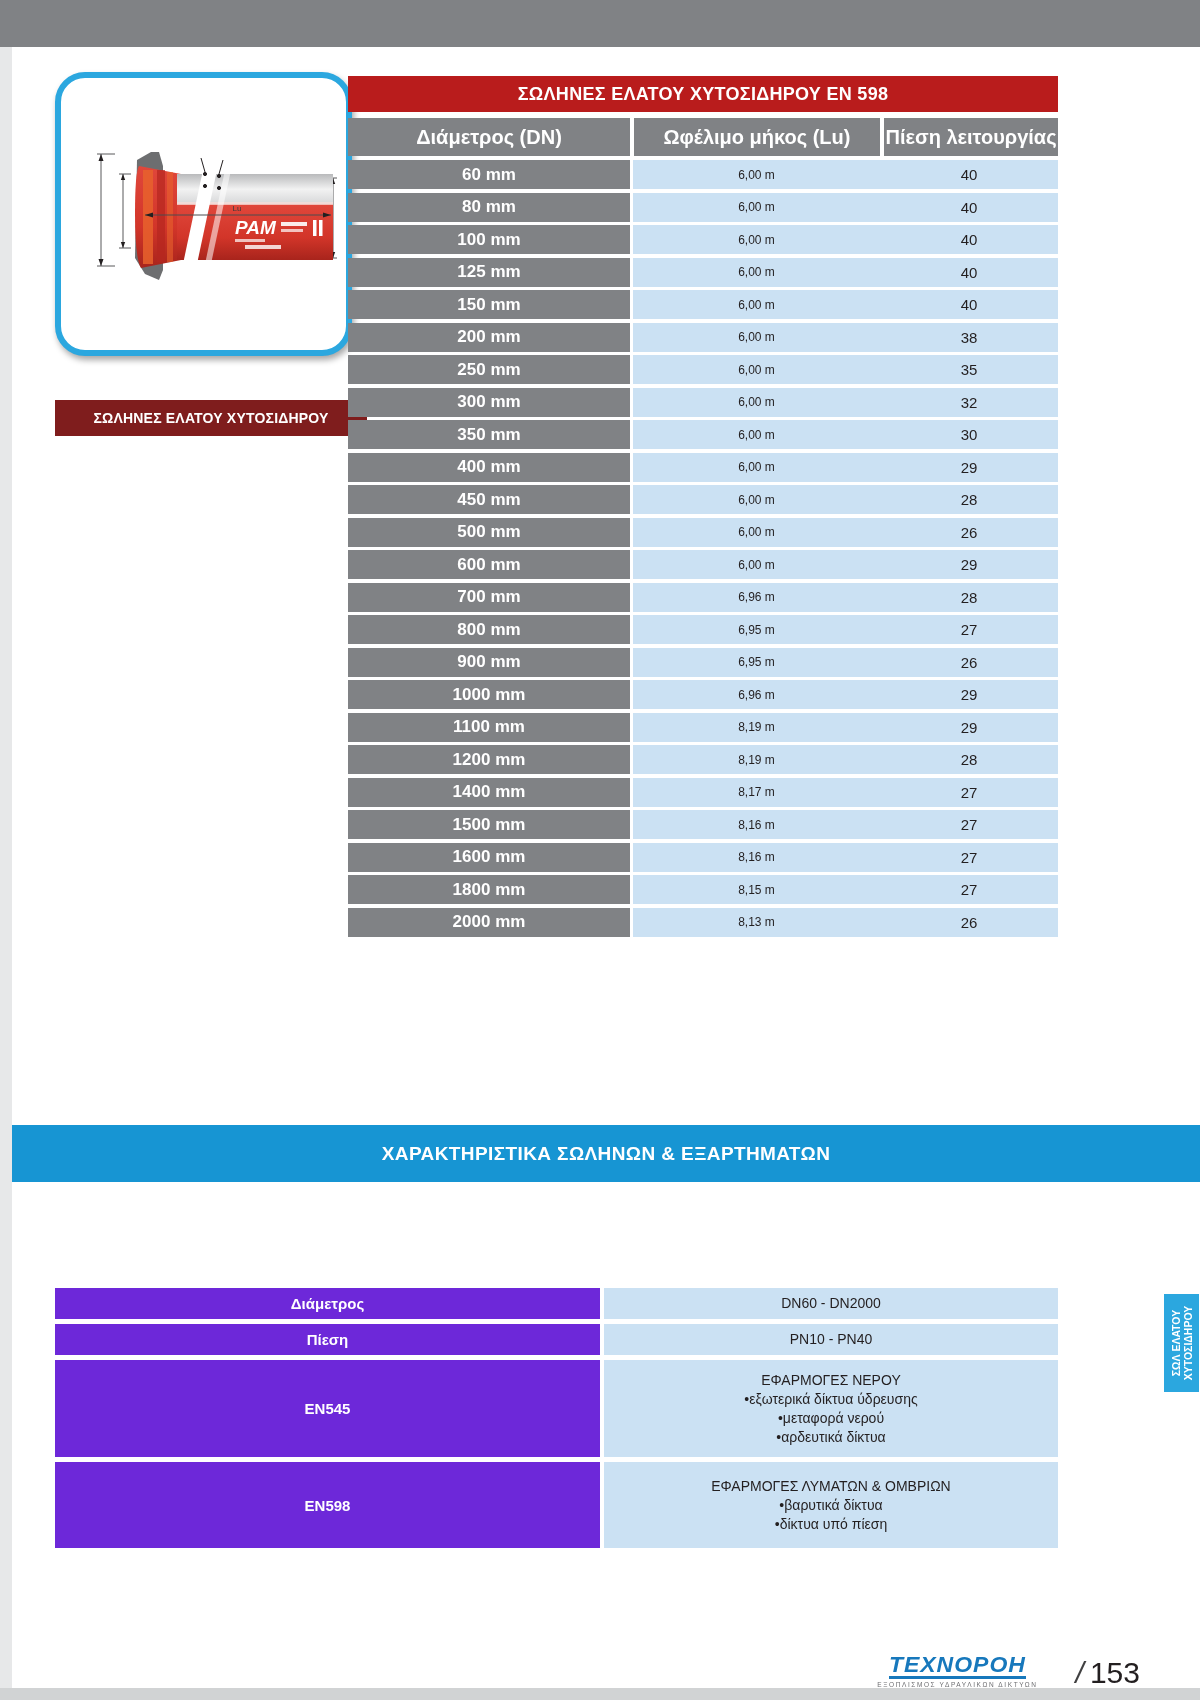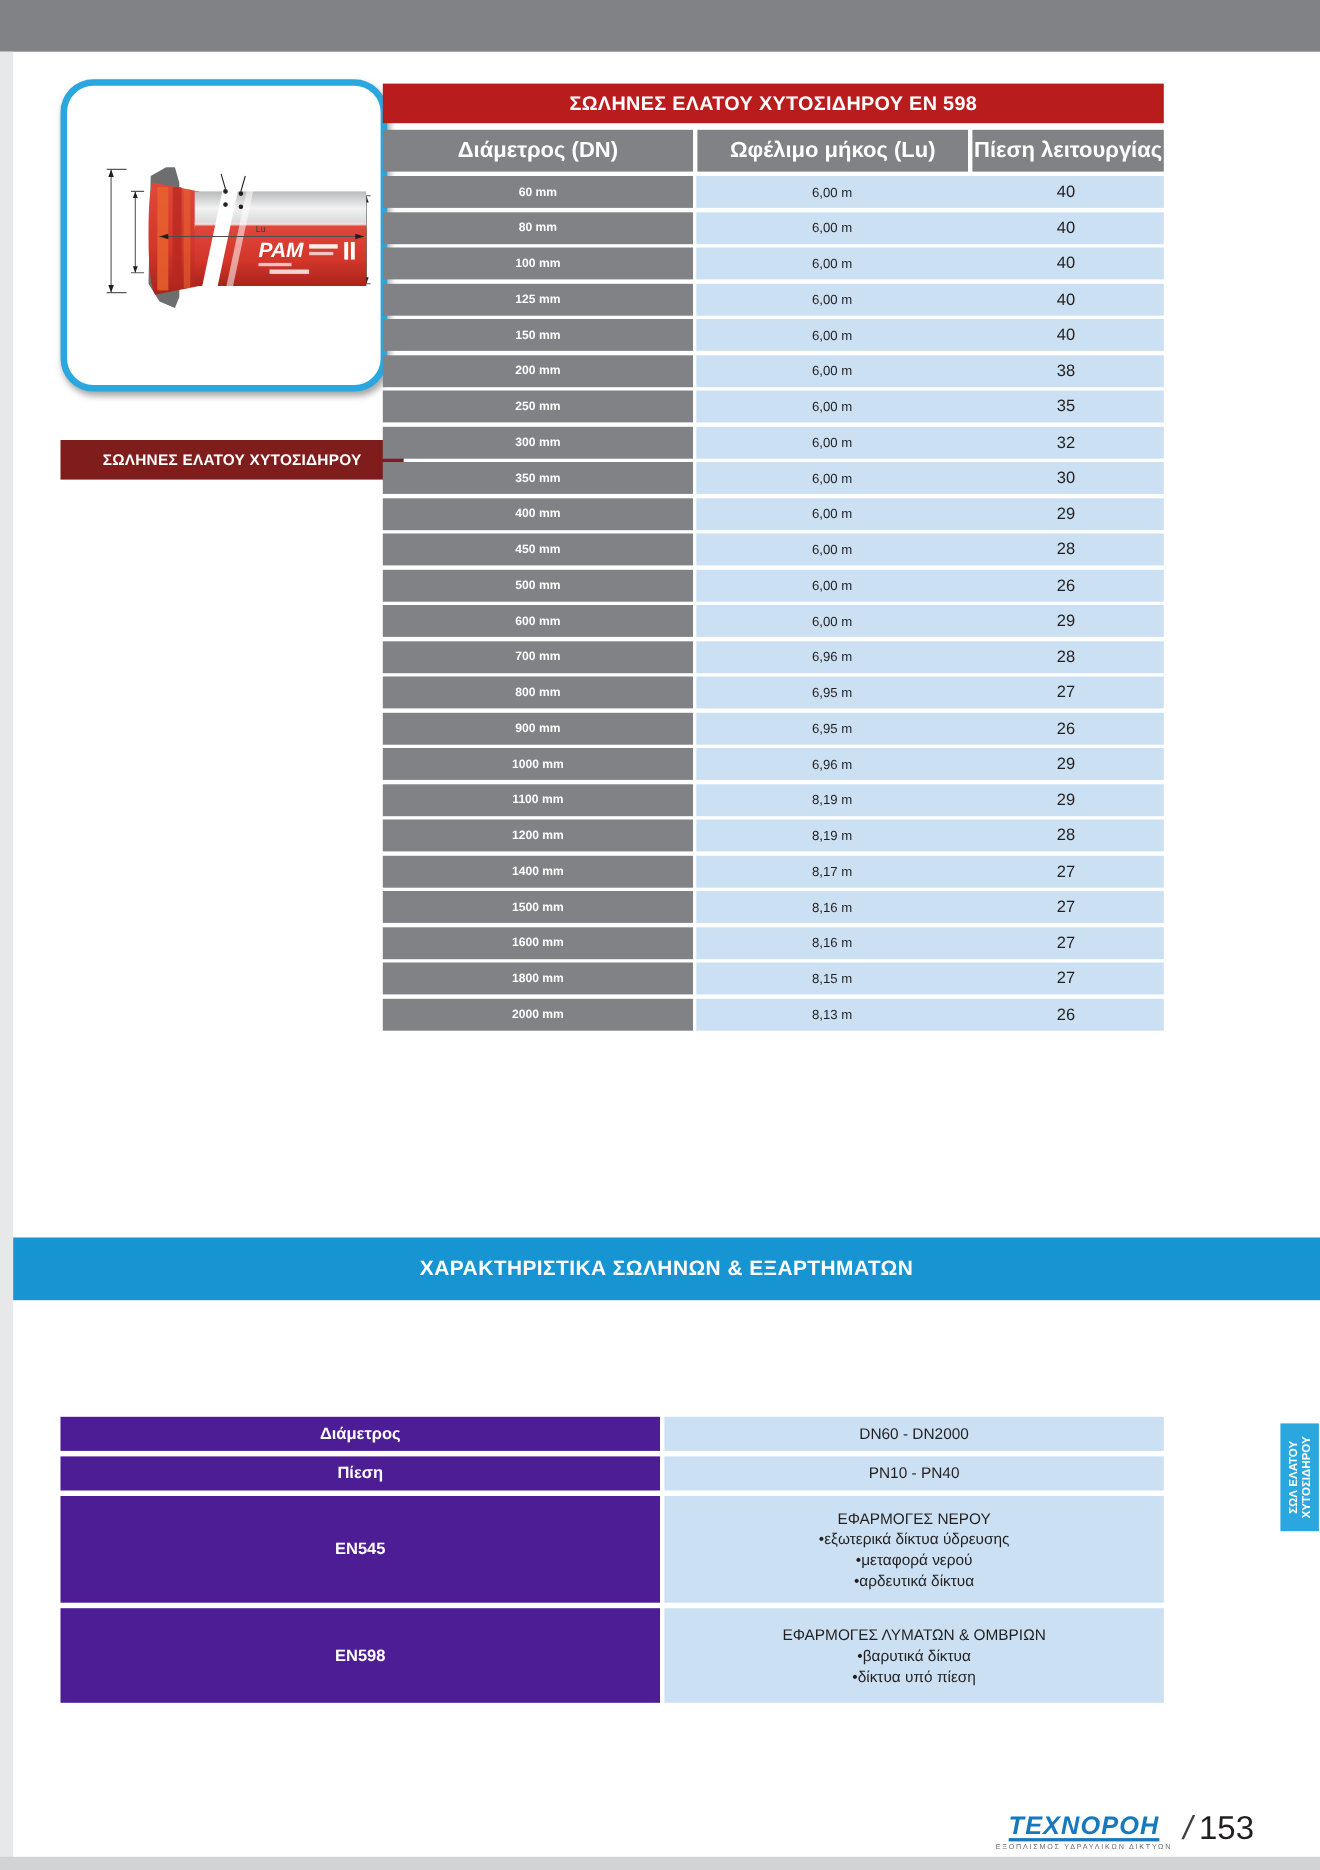--- a/index.html
+++ b/index.html
@@ -24,47 +24,47 @@
   .t1-title{height:36px;background:#b91c1c;color:#fff;font-weight:bold;font-size:18px;
             display:flex;align-items:center;justify-content:center;letter-spacing:.3px;}
   .t1-head{margin-top:6px;display:flex;}
   .t1-head .hc{background:#808285;color:#fff;font-weight:bold;font-size:20px;height:38px;
                display:flex;align-items:center;justify-content:center;}
   .hc1{width:282px;margin-right:4px;}
   .hc2{width:246px;margin-right:4px;}
   .hc3{width:174px;}
   .t1-body{margin-top:4px;}
   .t1-row{display:flex;height:29px;margin-bottom:3.5px;}
-  .t1-row .dn{width:282px;background:#808285;color:#fff;font-weight:bold;font-size:11px;
+  .t1-row .dn{width:282px;background:#808285;color:#fff;font-weight:bold;font-size:17px;
               display:flex;align-items:center;justify-content:center;margin-right:3px;}
   .t1-row .vals{width:425px;background:#cbe1f3;display:flex;}
   .t1-row .len{width:247px;font-size:12px;display:flex;align-items:center;justify-content:center;}
   .t1-row .prs{width:178px;font-size:15px;display:flex;align-items:center;justify-content:center;}
 
   
   .sec2-bar{position:absolute;left:12px;top:1125px;width:1188px;height:57px;background:#1795d3;
             color:#fff;font-weight:bold;font-size:19px;display:flex;align-items:center;justify-content:center;
             letter-spacing:.4px;}
 
   .t2{position:absolute;left:55px;top:1288px;width:1003px;}
   .t2-row{display:flex;margin-bottom:5px;}
-  .t2-row .lbl{width:545px;margin-right:4px;background:#4c1d95;color:#fff;font-weight:bold;font-size:15px;
+  .t2-row .lbl{width:545px;margin-right:4px;background:#6d28d9;color:#fff;font-weight:bold;font-size:15px;
                display:flex;align-items:center;justify-content:center;}
   .t2-row .val{width:454px;background:#cbe1f3;display:flex;flex-direction:column;
                align-items:center;justify-content:center;font-size:14px;line-height:19px;}
   .t2-row.h31{height:31px;} .t2-row.h97{height:97px;} .t2-row.h86{height:86px;}
 
   
   .side-tab{position:absolute;left:1164px;top:1294px;width:35px;height:98px;background:#2ba7df;overflow:hidden;}
   .side-tab .rot{position:absolute;left:50%;top:50%;transform:translate(-50%,-50%) rotate(-90deg);
                  color:#fff;font-weight:bold;font-size:10.5px;line-height:12px;white-space:nowrap;text-align:center;}
 
   
   .footer{position:absolute;left:0;top:1648px;width:1140px;height:40px;
-          display:flex;align-items:flex-start;justify-content:flex-end;}
+          display:flex;align-items:flex-end;justify-content:flex-end;gap:28px;}
   .logo-box{display:flex;flex-direction:column;align-items:center;margin-right:10px;}
   .logo-name{color:#1778bc;font-weight:bold;font-size:23px;letter-spacing:1px;line-height:22px;
              border-bottom:3px solid #1778bc;padding-bottom:1px;font-style:italic;}
   .logo-tag{color:#6d6e71;font-size:6.5px;letter-spacing:1.6px;margin-top:2px;white-space:nowrap;}
   .page-num{font-size:30px;color:#231f20;line-height:30px;}
   .page-num .slash{font-style:italic;color:#404041;margin-right:6px;font-weight:300;}
 </style>
 </head>
 <body>
 

